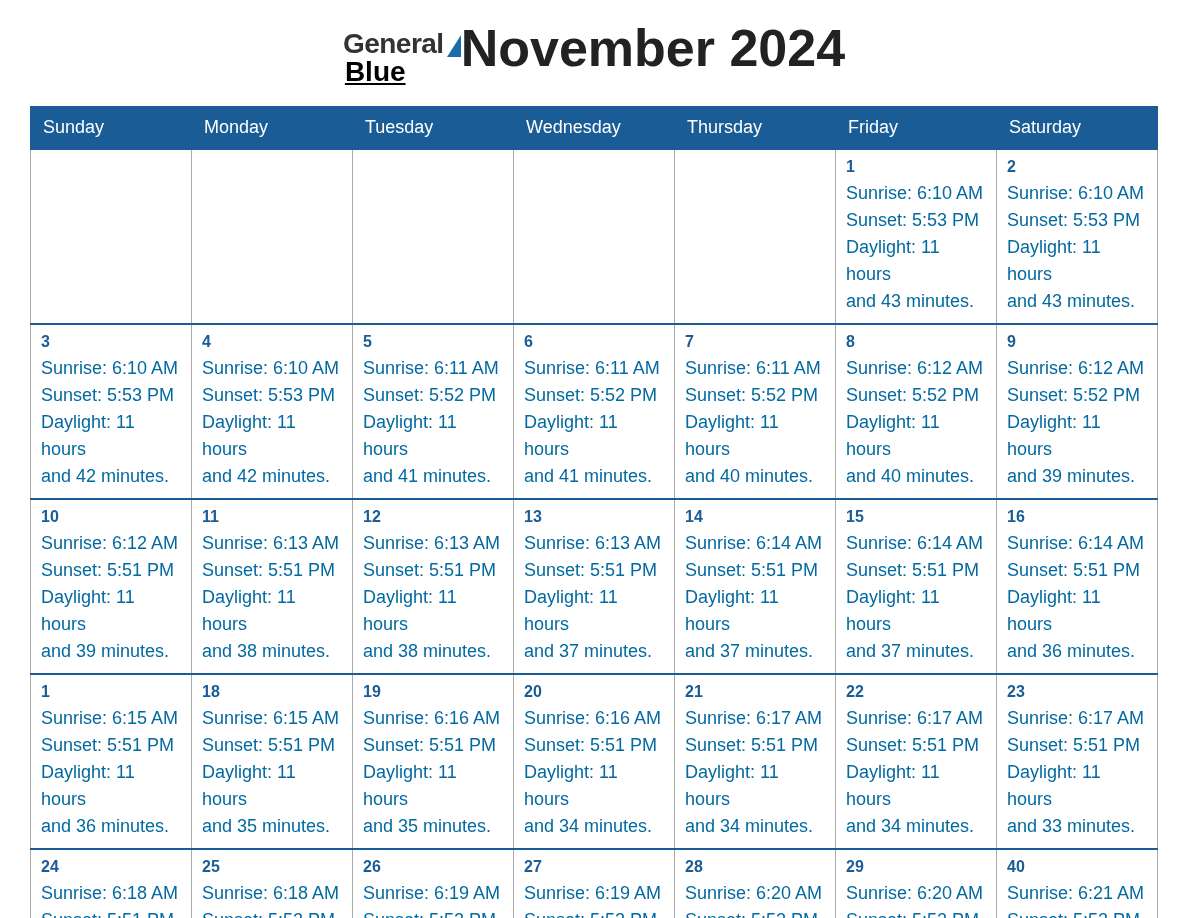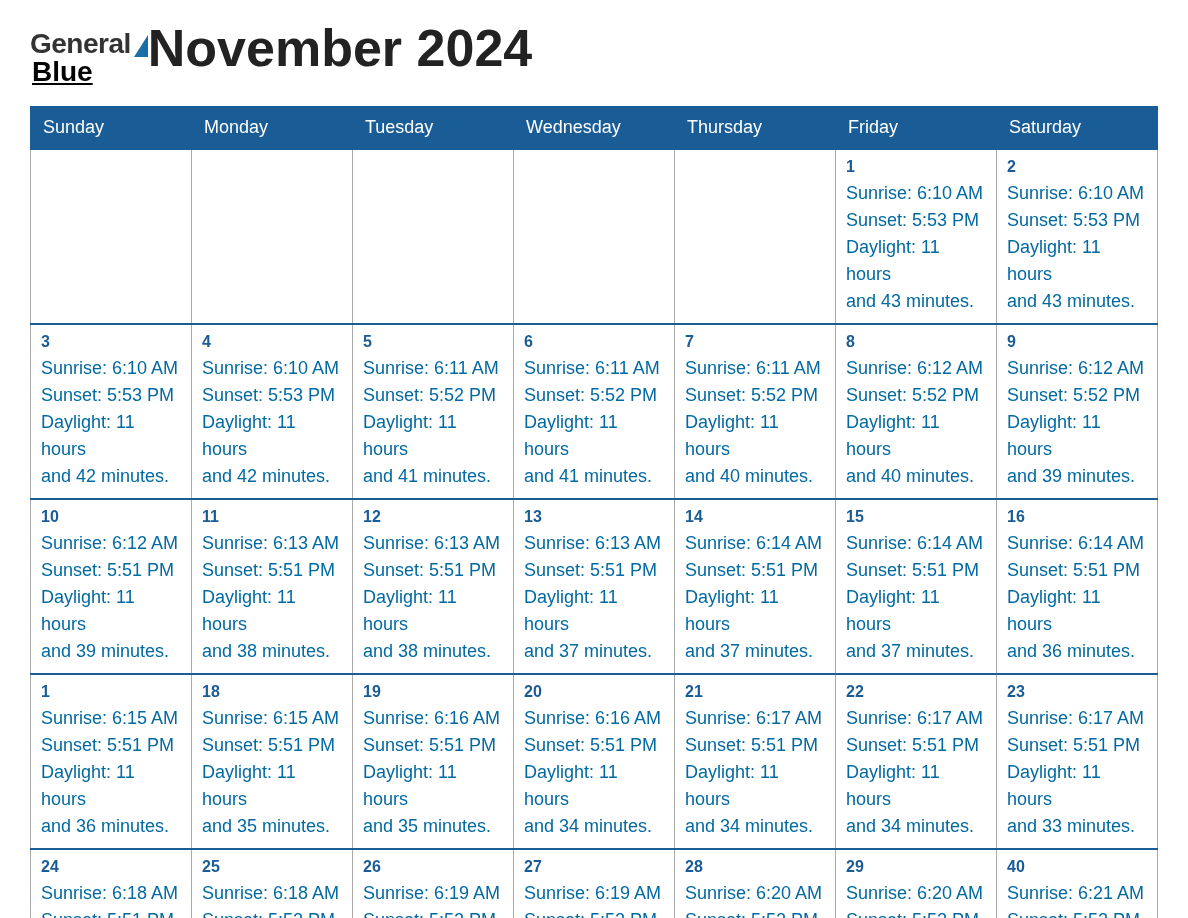--- a/index.html
+++ b/index.html
@@ -6,21 +6,21 @@
     body {
       font-family: Arial, sans-serif;
       background: #fff;
       color: #222;
       width: 1188px;
       min-height: 918px;
       padding: 20px 30px 30px 30px;
     }
     .header {
       display: flex;
-      justify-content: flex-start;
+      justify-content: center;
       align-items: flex-start;
       margin-bottom: 18px;
     }
     .logo {
       display: flex;
       flex-direction: column;
       align-items: flex-start;
       margin-top: 8px;
     }
     .logo-top {

